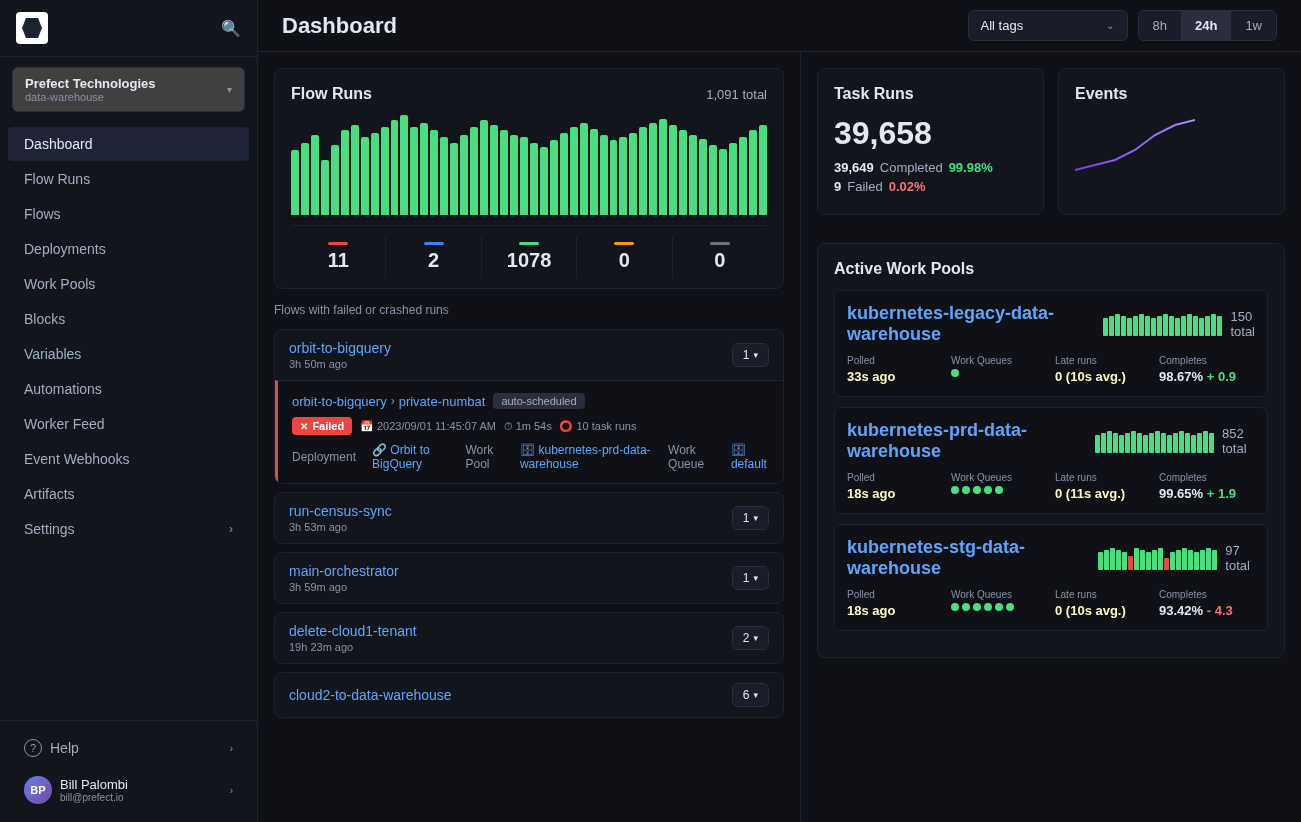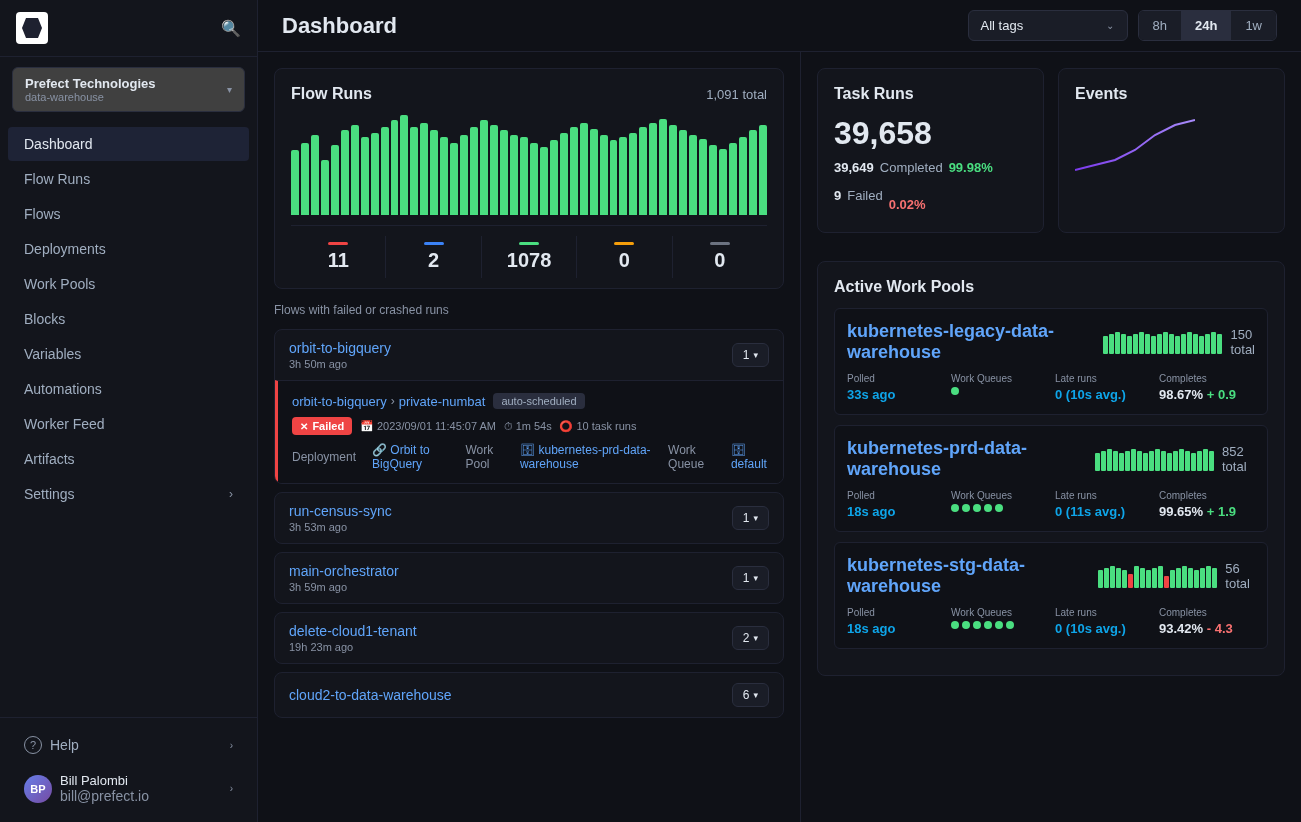--- a/index.html
+++ b/index.html
@@ -17,21 +17,21 @@
     .nav-items { flex: 1; padding: 4px 0; }
     .nav-item { padding: 9px 16px; cursor: pointer; display: flex; align-items: center; justify-content: space-between; color: #a0aec0; font-size: 14px; border-radius: 4px; margin: 1px 8px; }
     .nav-item.active { background: #1e2336; color: #e2e8f0; font-weight: 500; }
     .sidebar-bottom { border-top: 1px solid #1e2130; padding: 8px 0; }
     .sidebar-bottom-item { padding: 9px 16px; cursor: pointer; display: flex; align-items: center; gap: 10px; color: #a0aec0; font-size: 14px; border-radius: 4px; margin: 1px 8px; justify-content: space-between; }
     .help-icon { width: 18px; height: 18px; border: 1.5px solid #8892a4; border-radius: 50%; display: flex; align-items: center; justify-content: center; font-size: 11px; color: #8892a4; }
     .user-info { display: flex; align-items: center; gap: 8px; }
     .avatar { width: 28px; height: 28px; border-radius: 50%; background: linear-gradient(135deg, #667eea, #764ba2); display: flex; align-items: center; justify-content: center; font-size: 11px; font-weight: 600; color: #fff; overflow: hidden; }
     .user-details { display: flex; flex-direction: column; }
     .user-name { font-size: 13px; color: #e2e8f0; }
-    .user-email { font-size: 14px; color: #8892a4; }
+    .user-email { font-size: 10px; color: #8892a4; }
 
     
     .main { flex: 1; display: flex; flex-direction: column; overflow: hidden; }
     .top-bar { display: flex; align-items: center; padding: 10px 24px; border-bottom: 1px solid #1e2130; background: #0f1117; }
     .page-title { font-size: 22px; font-weight: 700; color: #e2e8f0; flex: 1; }
     .top-bar-right { display: flex; align-items: center; gap: 10px; }
     .tags-selector { background: #1a1d27; border: 1px solid #2a2e3e; border-radius: 6px; padding: 7px 12px; color: #e2e8f0; font-size: 13px; display: flex; align-items: center; gap: 8px; cursor: pointer; min-width: 160px; justify-content: space-between; }
     .time-buttons { display: flex; border: 1px solid #2a2e3e; border-radius: 6px; overflow: hidden; }
     .time-btn { padding: 7px 14px; background: #1a1d27; color: #a0aec0; border: none; cursor: pointer; font-size: 13px; }
     .time-btn.active { background: #2a2e3e; color: #e2e8f0; font-weight: 600; }
@@ -79,21 +79,21 @@
     
     .r-card { background: #13151c; border: 1px solid #1e2130; border-radius: 8px; padding: 16px; margin-bottom: 14px; }
     .r-card-title { font-size: 16px; font-weight: 700; color: #e2e8f0; margin-bottom: 12px; }
 
     
     .task-count { font-size: 32px; font-weight: 800; color: #e2e8f0; margin-bottom: 8px; }
     .task-row { display: flex; align-items: center; gap: 6px; font-size: 13px; margin-bottom: 4px; }
     .task-label { color: #a0aec0; }
     .task-num { font-weight: 700; color: #e2e8f0; }
     .pct-green { color: #4ade80; font-weight: 600; }
-    .pct-red { color: #f87171; font-weight: 600; margin-top: 18px; }
+    .pct-red { color: #f87171; font-weight: 600; }
 
     
     .events-num { font-size: 32px; font-weight: 800; color: #e2e8f0; margin-bottom: 8px; }
     .event-row { display: flex; align-items: center; gap: 6px; font-size: 13px; margin-bottom: 3px; }
     .event-num { font-weight: 700; color: #e2e8f0; }
     .event-label { color: #a0aec0; }
 
     
     .top-stat-row { display: flex; gap: 14px; margin-bottom: 14px; }
     .top-stat-card { flex: 1; }
@@ -101,21 +101,21 @@
     
     .work-pool-item { background: #0f1117; border: 1px solid #1e2130; border-radius: 6px; padding: 12px; margin-bottom: 10px; }
     .wp-header { display: flex; align-items: center; justify-content: space-between; margin-bottom: 10px; }
     .wp-name { color: #60a5fa; font-size: 18px; font-weight: 600; }
     .wp-mini-bars { display: flex; align-items: flex-end; gap: 1px; height: 24px; }
     .wp-mini-bar { width: 5px; border-radius: 1px; background: #4ade80; }
     .wp-mini-bar.red { background: #ef4444; }
     .wp-total { font-size: 13px; color: #a0aec0; margin-left: 8px; }
     .wp-stats { display: grid; grid-template-columns: 1fr 1fr 1fr 1fr; gap: 8px; }
     .wp-stat-label { font-size: 10px; color: #8892a4; margin-bottom: 3px; }
-    .wp-stat-value { font-size: 13px; font-weight: 600; color: #0ea5e9; }
+    .wp-stat-value { font-size: 13px; font-weight: 600; color: #fef9c3; }
     .wp-dots { display: flex; gap: 3px; margin-top: 2px; }
     .dot-green { width: 8px; height: 8px; border-radius: 50%; background: #4ade80; }
     .wp-completes { font-size: 13px; font-weight: 600; }
     .pos-green { color: #4ade80; }
     .neg-red { color: #f87171; }
 
     
     ::-webkit-scrollbar { width: 4px; }
     ::-webkit-scrollbar-track { background: transparent; }
     ::-webkit-scrollbar-thumb { background: #2a2e3e; border-radius: 2px; }
@@ -165,20 +165,23 @@
         <span>Blocks</span>
       </div>
       <div class="nav-item">
         <span>Variables</span>
       </div>
       <div class="nav-item">
         <span>Automations</span>
       </div>
       <div class="nav-item">
         <span>Worker Feed</span>
+      </div>
+      <div class="nav-item">
+        <span>Event Webhooks</span>
       </div>
       <div class="nav-item">
         <span>Artifacts</span>
       </div>
       <div class="nav-item">
         <span>Settings</span>
         <span style="color:#8892a4;font-size:12px;">›</span>
       </div>
     </nav>
 
@@ -568,21 +571,21 @@
                     <div class="wp-mini-bar red" style="height:12px;"></div>
                     <div class="wp-mini-bar" style="height:18px;"></div>
                     <div class="wp-mini-bar" style="height:20px;"></div>
                     <div class="wp-mini-bar" style="height:22px;"></div>
                     <div class="wp-mini-bar" style="height:20px;"></div>
                     <div class="wp-mini-bar" style="height:18px;"></div>
                     <div class="wp-mini-bar" style="height:20px;"></div>
                     <div class="wp-mini-bar" style="height:22px;"></div>
                     <div class="wp-mini-bar" style="height:20px;"></div>
                   </div>
-        <span class="wp-total">56 total</span>
+        <span class="wp-total">97 total</span>
       </div>
     </div>
     <div class="wp-stats">
       <div>
         <div class="wp-stat-label">Polled</div>
         <div class="wp-stat-value">18s ago</div>
       </div>
       <div>
         <div class="wp-stat-label">Work Queues</div>
         <div class="wp-dots">

